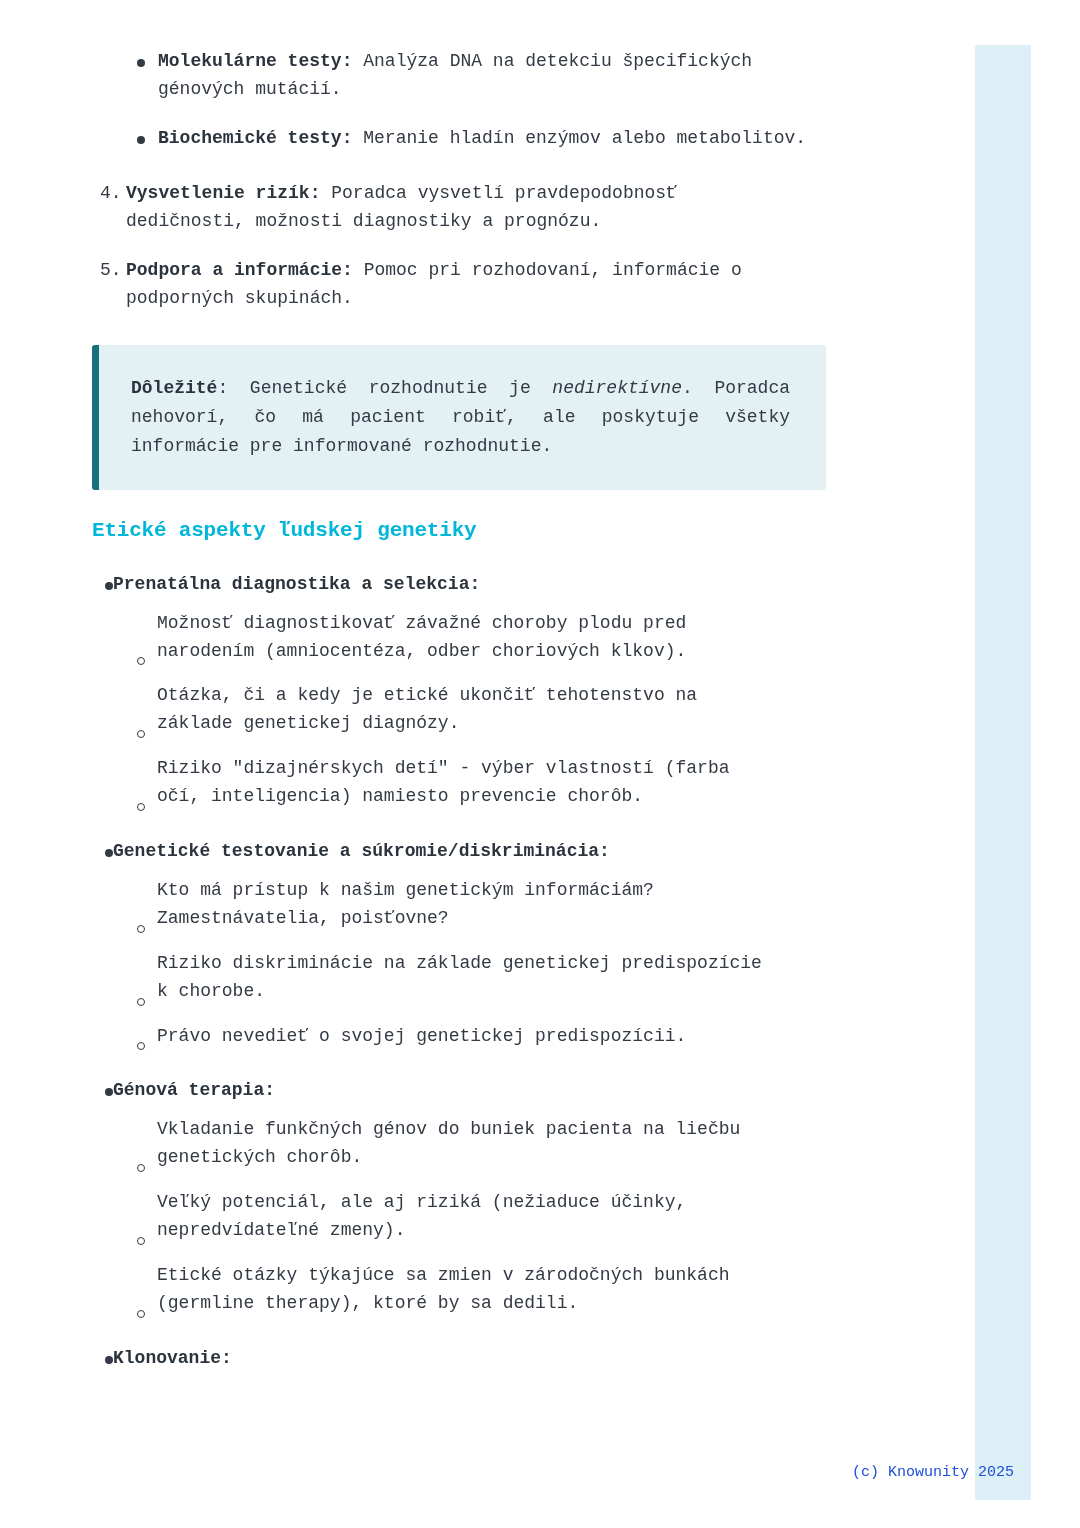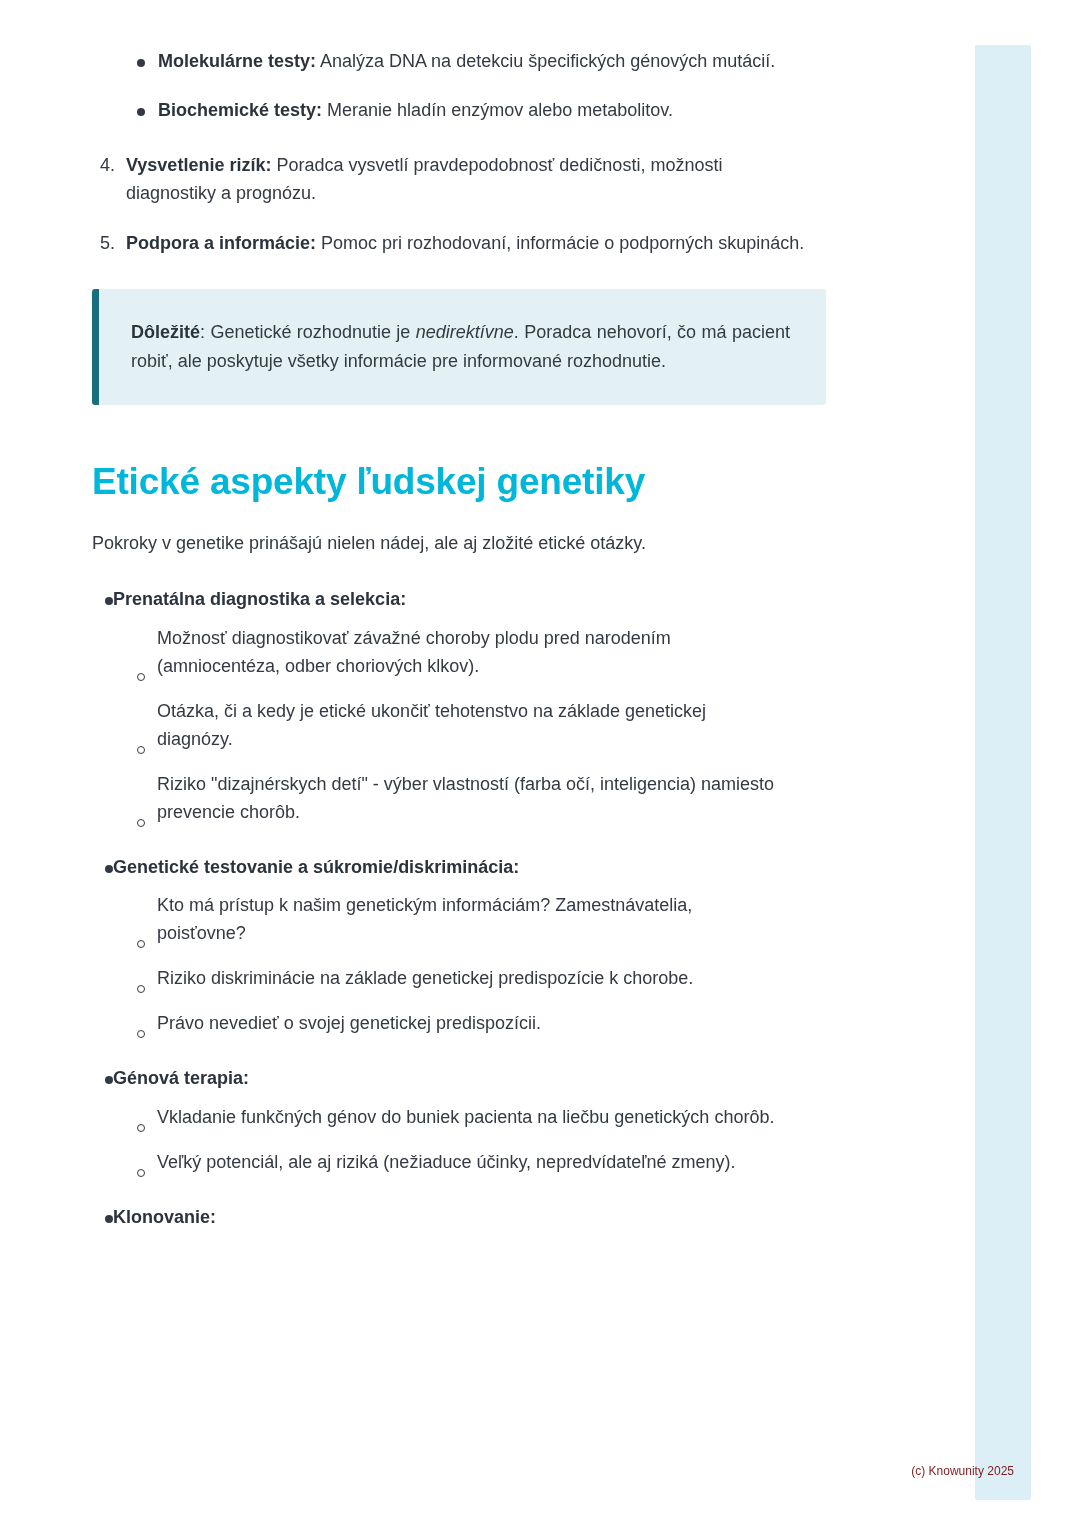--- a/index.html
+++ b/index.html
@@ -1,21 +1,21 @@
 <!DOCTYPE html>
 <html><head>
 <meta charset="utf-8">
 <style>
   * { margin:0; padding:0; box-sizing:border-box; }
   html,body { background:#ffffff; }
   .page {
     position:relative;
     width:1080px; height:1524px;
     background:#ffffff;
-    font-family:Liberation Sans, sans-serif;
+    font-family:Liberation Mono, monospace;
     font-size:18px;
     color:#333a44;
     overflow:hidden;
   }
   .stripe {
     position:absolute;
     top:45px; right:49px;
     width:56px; height:1455px;
     background:#dceef6;
     border-radius:2px;
@@ -48,41 +48,41 @@
     margin-top:32px;
     width:734px;
     background:#e4f1f4;
     border-left:7px solid #186f7d;
     border-radius:3px;
     padding:29px 36px 29px 32px;
   }
   .callout .t { text-align:justify; line-height:1.6; }
 
   h1.section-heading {
-    margin-top:55px;
-    font-size:37px;
+    margin-top:28px;
+    font-size:21px;
     font-weight:700;
     color:#00b6d9;
     letter-spacing:-0.2px;
     line-height:1.2;
   }
   .intro-p { margin-top:26px; }
 
   .topics { margin-top:28px; padding-left:13px; }
   .topic { gap:0; margin-top:27px; }
   .topic .t { font-weight:700; color:#2b333d; }
   .points { padding-left:32px; margin-top:11px; }
   .point { gap:12px; margin-bottom:17px;align-items:flex-end; }
   .point .t { max-width:622px; }
 
   .footer {
     position:absolute;
     top:1464px; right:66px;
-    font-size:12px;
-    color:#7f1d1d;
+    font-size:15px;
+    color:#1d4ed8;
   }
 </style>
 </head>
 <body>
 
 <div class="page">
   <div class="stripe"></div>
 
   <div class="content">
 
@@ -107,21 +107,20 @@
         <p class="t"><strong>Podpora a informácie:</strong><span> Pomoc pri rozhodovaní, informácie o podporných skupinách.</span></p>
       </div>
     </div>
 
     <div class="callout">
       <p class="t"><strong>Dôležité</strong><span>: Genetické rozhodnutie je </span><em>nedirektívne</em><span>. Poradca nehovorí, čo má pacient robiť, ale poskytuje všetky informácie pre informované rozhodnutie.</span></p>
     </div>
 
     <h1 class="section-heading">Etické aspekty ľudskej genetiky</h1>
 
-    <p class="t intro-p">Pokroky v genetike prinášajú nielen nádej, ale aj zložité etické otázky.</p>
 
     <div class="topics">
 
       <div>
         <div class="item topic">
           <span class="dot"></span>
           <p class="t">Prenatálna diagnostika a selekcia:</p>
         </div>
         <div class="points">
           <div class="item point">
@@ -167,20 +166,24 @@
         </div>
         <div class="points">
           <div class="item point">
             <span class="circle"></span>
             <p class="t">Vkladanie funkčných génov do buniek pacienta na liečbu genetických chorôb.</p>
           </div>
           <div class="item point">
             <span class="circle"></span>
             <p class="t">Veľký potenciál, ale aj riziká (nežiaduce účinky, nepredvídateľné zmeny).</p>
           </div>
+          <div class="item point">
+            <span class="circle"></span>
+            <p class="t">Etické otázky týkajúce sa zmien v zárodočných bunkách (germline therapy), ktoré by sa dedili.</p>
+          </div>
         </div>
       </div>
 
       <div>
         <div class="item topic">
           <span class="dot"></span>
           <p class="t">Klonovanie:</p>
         </div>
       </div>
 

